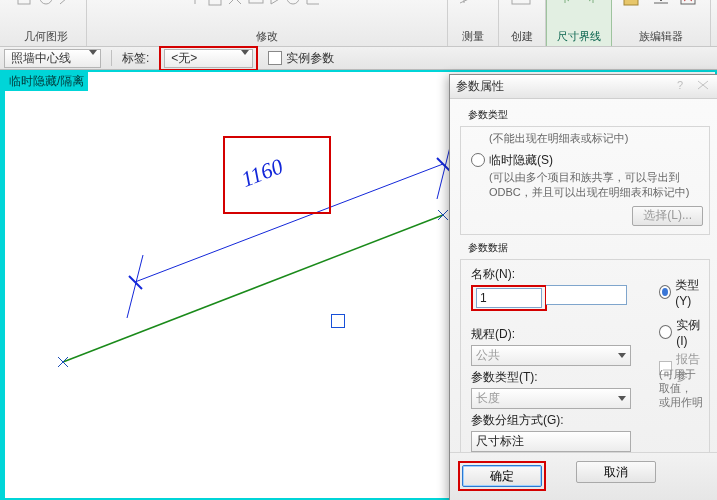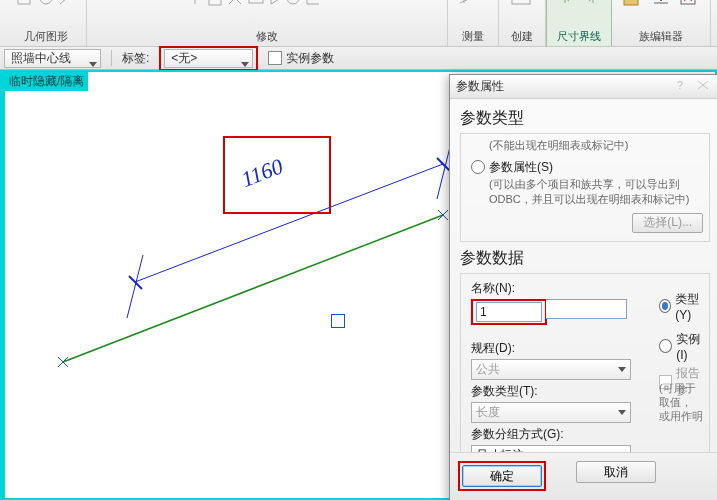--- a/index.html
+++ b/index.html
@@ -5,36 +5,36 @@
 html,body{margin:0;padding:0;font-family:"Microsoft YaHei","SimSun",Tahoma,sans-serif;font-size:12px;background:#fff;overflow:hidden;width:717px;height:500px}
 
 .ribbon{background:linear-gradient(#f6f6f6,#e9e9e9);border-bottom:1px solid #c7c7c7;height:46px;display:flex;align-items:flex-end;padding:0 6px}
 .ribbon .grp{border-right:1px solid #cfcfcf;padding:0 10px 2px;display:flex;flex-direction:column;align-items:center;color:#333}
 .ribbon .icons{display:flex;gap:6px;align-items:center;height:26px;opacity:.55}
 .ribbon .lbl{font-size:11px;color:#444;margin-top:18px}
 .ribbon .grp.active .lbl{color:#0a644e}
 .ribbon .grp.active{background:#e2efe2;border:1px solid #9ec39e;border-bottom:none;border-radius:2px 2px 0 0}
 .bar2{background:linear-gradient(#f1f1f1,#e5e5e5);border-bottom:1px solid #b9b9b9;height:22px;display:flex;align-items:center;gap:10px;padding:0 4px;color:#333}
 .sep{width:1px;height:16px;background:#c0c0c0}
-.dd{display:inline-flex;align-items:flex-end;border:1px solid #b5b5b5;background:linear-gradient(#fff,#ececec);height:17px;padding:0 3px 0 6px;min-width:60px;justify-content:space-between;cursor:pointer}
+.dd{display:inline-flex;align-items:flex-start;border:1px solid #b5b5b5;background:linear-gradient(#fff,#ececec);height:17px;padding:0 3px 0 6px;min-width:60px;justify-content:space-between;cursor:pointer}
 .tri{width:0;height:0;border-left:4px solid transparent;border-right:4px solid transparent;border-top:5px solid #555;margin-left:8px}
 .cb{width:12px;height:12px;border:1px solid #888;background:#fff;display:inline-block;vertical-align:middle;margin-right:4px}
 .hilite{border:2px solid #d40000;padding:1px 3px}
 
 .canvas{position:absolute;left:0;right:0;top:70px;bottom:0;border:2px solid #00d5d8;border-left-width:5px;overflow:hidden}
 .temphide{position:absolute;left:0;top:0;background:#00d5d8;color:#003b3c;font-size:12px;padding:1px 4px;font-weight:normal}
 .dimtext{position:absolute;color:#1327d9;font:italic 22px/1 Georgia,serif;transform:rotate(-21deg)}
 .dimbox{position:absolute;border:2px solid #d40000;width:104px;height:74px}
 .symbol{position:absolute;border:1px solid #1850d8;width:12px;height:12px}
 
 .dialog{position:absolute;left:449px;top:74px;width:268px;height:426px;background:linear-gradient(#fbfbfb,#efefef);border:1px solid #8a8a8a;box-shadow:-2px 2px 10px rgba(0,0,0,.3);display:flex;flex-direction:column}
 .titlebar{display:flex;align-items:center;justify-content:space-between;padding:3px 6px;background:linear-gradient(#fff,#e6e6e6);border-bottom:1px solid #cfcfcf}
 .titlebar .t{color:#333}
 .body{flex:1;padding:6px 8px 0 10px;overflow:hidden;color:#222}
-.groupttl{font-size:16px;margin:3px 0 4px}
+.groupttl{font-size:10px;margin:3px 8px 4px}
 .groupbox{border:1px solid #d6d6d6;border-top:none;padding:4px 6px 8px 10px;margin-bottom:6px;position:relative}
 .groupbox::before{content:"";position:absolute;top:0;left:0;right:0;height:1px;background:#d6d6d6}
 .radio{display:inline-block;width:12px;height:12px;border:1px solid #6f6f6f;border-radius:50%;background:#fff;vertical-align:middle;margin-right:4px;position:relative}
 .radio.on::after{content:"";position:absolute;inset:2px;border-radius:50%;background:#3a76d6}
 .row{display:flex;align-items:center;margin:1px 0}
 .sub{color:#666;font-size:11px;margin:1px 0 6px 18px;line-height:1.35}
 .btn{display:inline-flex;align-items:center;justify-content:center;height:20px;padding:0 10px;background:linear-gradient(#fafafa,#e5e5e5);border:1px solid #a9a9a9;border-radius:2px;cursor:pointer;min-width:58px}
 .btn.sm{height:18px;min-width:0}
 .input{height:18px;border:1px solid #7fa5cc;background:#fff;width:148px;display:flex;align-items:center;padding:0 3px}
 .select{height:19px;border:1px solid #acacac;background:linear-gradient(#fff,#ececec);display:flex;align-items:center;justify-content:space-between;padding:0 4px;cursor:pointer}
@@ -178,21 +178,21 @@
   </div>
 
   <div class="body">
 
     <div class="groupttl">参数类型</div>
     <div class="groupbox">
       <div class="sub">(不能出现在明细表或标记中)</div>
 
       <div class="row">
           <span class="radio"></span>
-          <span>参数属性(S)</span>
+          <span>临时隐藏(S)</span>
         </div>
       <div class="sub">(可以由多个项目和族共享，可以导出到 ODBC，并且可以出现在明细表和标记中)</div>
 
       <div style="text-align:right"><span class="btn sm disabled">选择(L)...</span></div>
     </div>
 
     <div class="groupttl">参数数据</div>
     <div class="groupbox" style="position:relative;height:206px">
 
       <div class="fieldlbl">名称(N):</div>

